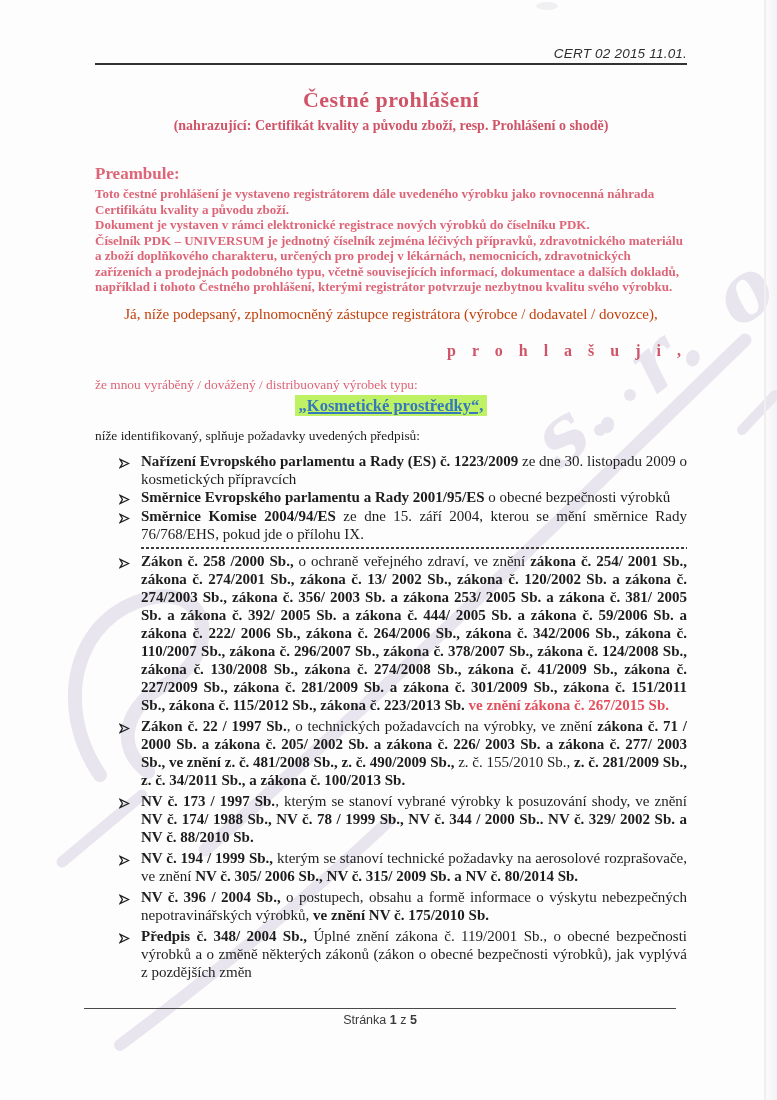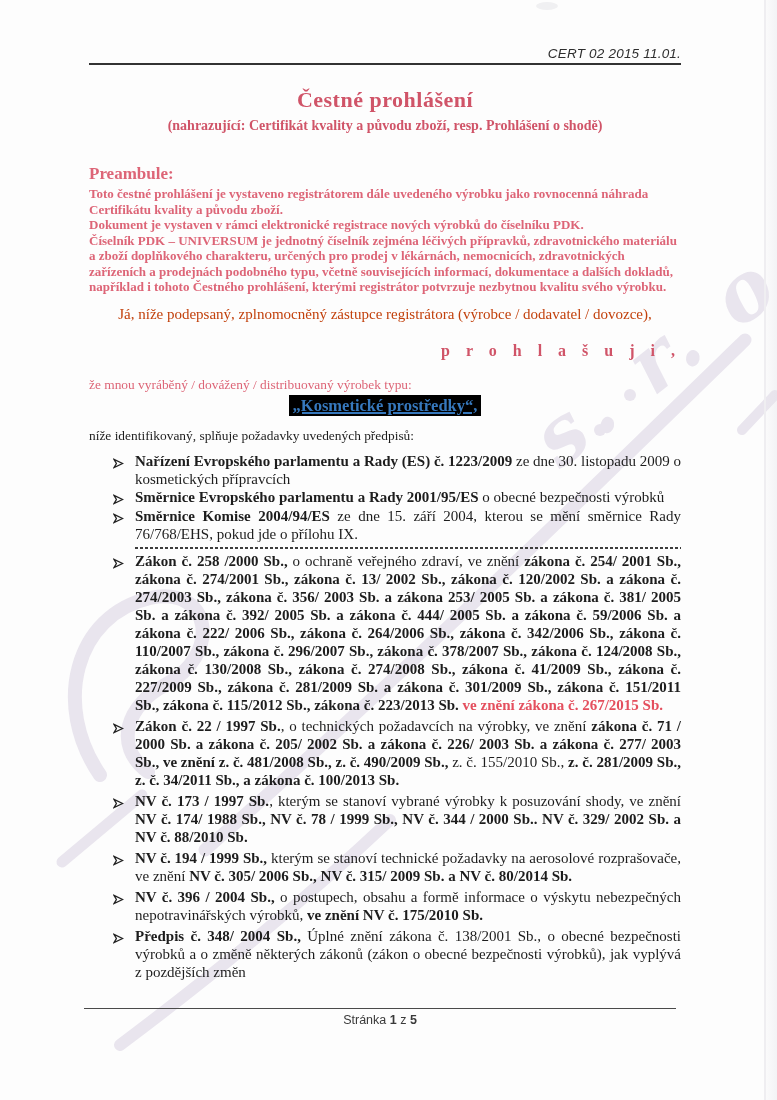--- a/index.html
+++ b/index.html
@@ -4,38 +4,38 @@
 <style>
   html,body{margin:0;padding:0;background:#ffffff;}
   .page{position:relative;width:777px;height:1100px;background:#fdfdfd;overflow:hidden;
         font-family:"Liberation Serif",serif;color:#1d1d1d;}
   .watermark{position:absolute;left:0;top:0;z-index:0;pointer-events:none;}
   .scan-smudge{position:absolute;left:536px;top:2px;width:22px;height:8px;background:#f0f0f2;
         border-radius:50%;z-index:2;}
   .scan-edge-line{position:absolute;top:0;right:11px;width:2px;height:100%;background:#efeef1;z-index:2;}
   .scan-edge-band{position:absolute;top:0;right:0;width:11px;height:100%;
         background:linear-gradient(to right, rgba(236,235,239,.15), rgba(228,227,233,.4));z-index:2;}
-  .content{position:absolute;left:89px;top:0;width:592px;z-index:1;}
+  .content{position:absolute;left:95px;top:0;width:592px;z-index:1;}
 
   .doc-code{padding-top:46px;text-align:right;font:italic 13.5px "Liberation Sans",sans-serif;
         color:#2e2e2e;letter-spacing:.2px;}
   .header-rule{margin-top:2px;border-top:2px solid #333;}
 
   .title{margin:22px 0 0;text-align:center;font-size:22px;font-weight:bold;color:#d05468;letter-spacing:.5px;}
   .subtitle{margin-top:5px;text-align:center;font-size:14px;font-weight:bold;color:#d05468;}
 
   .preamble-heading{margin-top:30px;font-size:17px;font-weight:bold;color:#dd6577;}
   .preamble-body{margin-top:2px;font-size:13px;font-weight:bold;line-height:15.5px;color:#dd6577;
         white-space:pre-line;}
 
   .decl-intro{margin-top:11px;text-align:center;color:#c2410c;font-size:15px;}
   .decl-verb{margin-top:19px;text-align:right;color:#d05468;font-weight:bold;font-size:16px;letter-spacing:6px;}
   .decl-product-line{margin-top:17px;color:#dd6577;font-size:13.4px;}
   .decl-product{margin-top:3px;text-align:center;}
-  .highlight{background:#000000;color:#3678bd;font-weight:bold;font-size:16.5px;
+  .highlight{background:#bef264;color:#3678bd;font-weight:bold;font-size:16.5px;
         text-decoration:underline;text-decoration-thickness:1.5px;padding:1px 4px;}
   .decl-compliance{margin-top:12px;font-size:13.4px;}
 
   .reg-list{list-style:none;margin:0;padding:0 0 0 24px;}
   .reg-list li{position:relative;padding-left:22px;text-align:justify;font-size:15px;line-height:18.4px;}
   .reg-list.eu{margin-top:8px;}
   .reg-list.eu li{margin-bottom:0;}
   .reg-list.cz{margin-top:2px;}
   .reg-list.cz li{margin-bottom:3px;line-height:18px;}
   .reg-list .bullet{position:absolute;left:0;top:3px;}
@@ -119,21 +119,21 @@
               <path d="M1 1.4 L9.6 5.5 L1 9.6 L3.4 5.5 Z" fill="none" stroke="#222" stroke-width="1.3" stroke-linejoin="miter"></path>
             </svg></span><span class="li-text"><span class="seg-b">NV č. 173 / 1997 Sb.</span><span>, kterým se stanoví vybrané výrobky k posuzování shody, ve znění </span><span class="seg-b">NV č. 174/ 1988 Sb., NV č. 78 / 1999 Sb., NV č. 344 / 2000 Sb.. NV č. 329/ 2002 Sb. a NV č. 88/2010 Sb.</span></span></li>
         <li><span class="bullet"><svg width="11" height="11" viewBox="0 0 11 11">
               <path d="M1 1.4 L9.6 5.5 L1 9.6 L3.4 5.5 Z" fill="none" stroke="#222" stroke-width="1.3" stroke-linejoin="miter"></path>
             </svg></span><span class="li-text"><span class="seg-b">NV č. 194 / 1999 Sb.,</span><span> kterým se stanoví technické požadavky na aerosolové rozprašovače, ve znění </span><span class="seg-b">NV č. 305/ 2006 Sb., NV č. 315/ 2009 Sb. a NV č. 80/2014 Sb.</span></span></li>
         <li><span class="bullet"><svg width="11" height="11" viewBox="0 0 11 11">
               <path d="M1 1.4 L9.6 5.5 L1 9.6 L3.4 5.5 Z" fill="none" stroke="#222" stroke-width="1.3" stroke-linejoin="miter"></path>
             </svg></span><span class="li-text"><span class="seg-b">NV č. 396 / 2004 Sb.,</span><span> o postupech, obsahu a formě informace o výskytu nebezpečných nepotravinářských výrobků, </span><span class="seg-b">ve znění NV č. 175/2010 Sb.</span></span></li>
         <li><span class="bullet"><svg width="11" height="11" viewBox="0 0 11 11">
               <path d="M1 1.4 L9.6 5.5 L1 9.6 L3.4 5.5 Z" fill="none" stroke="#222" stroke-width="1.3" stroke-linejoin="miter"></path>
-            </svg></span><span class="li-text"><span class="seg-b">Předpis č. 348/ 2004 Sb.,</span><span> Úplné znění zákona č. 138/2001 Sb., o obecné bezpečnosti výrobků a o změně některých zákonů (zákon o obecné bezpečnosti výrobků), jak vyplývá z pozdějších změn</span></span></li>
+            </svg></span><span class="li-text"><span class="seg-b">Předpis č. 348/ 2004 Sb.,</span><span> Úplné znění zákona č. 119/2001 Sb., o obecné bezpečnosti výrobků a o změně některých zákonů (zákon o obecné bezpečnosti výrobků), jak vyplývá z pozdějších změn</span></span></li>
       </ul>
 
   </div>
 
   <div class="footer">
     <div class="footer-rule"></div>
     <div class="footer-text"><span>Stránka </span><span class="seg-b">1</span><span> z </span><span class="seg-b">5</span></div>
   </div>
 
 </div>

